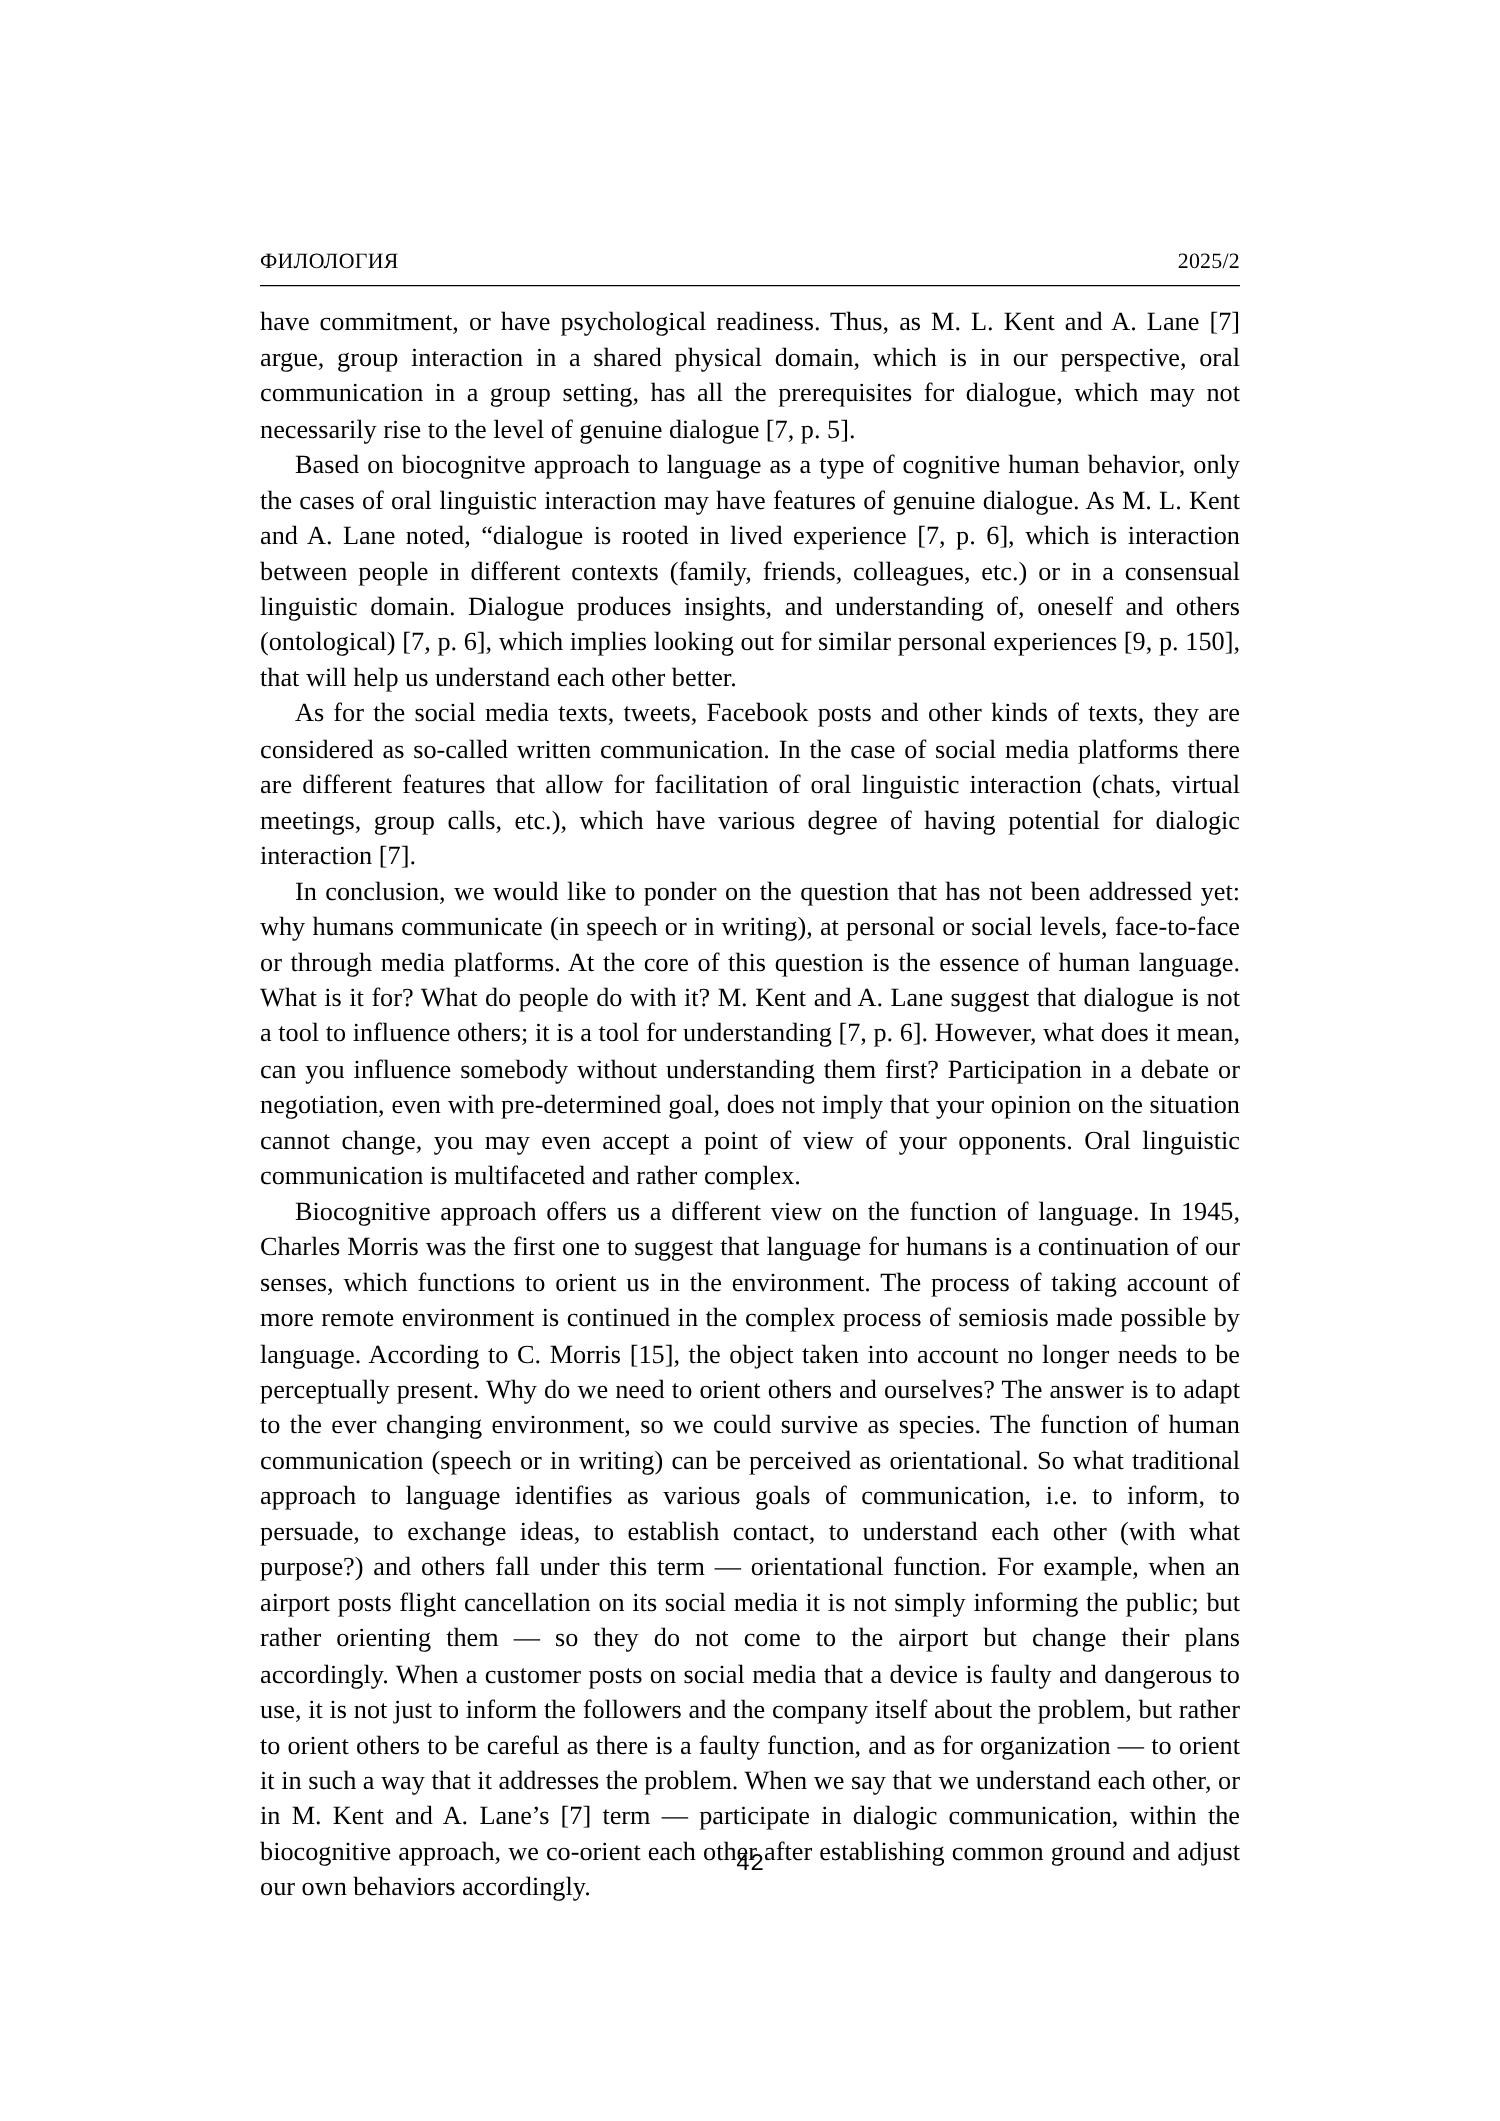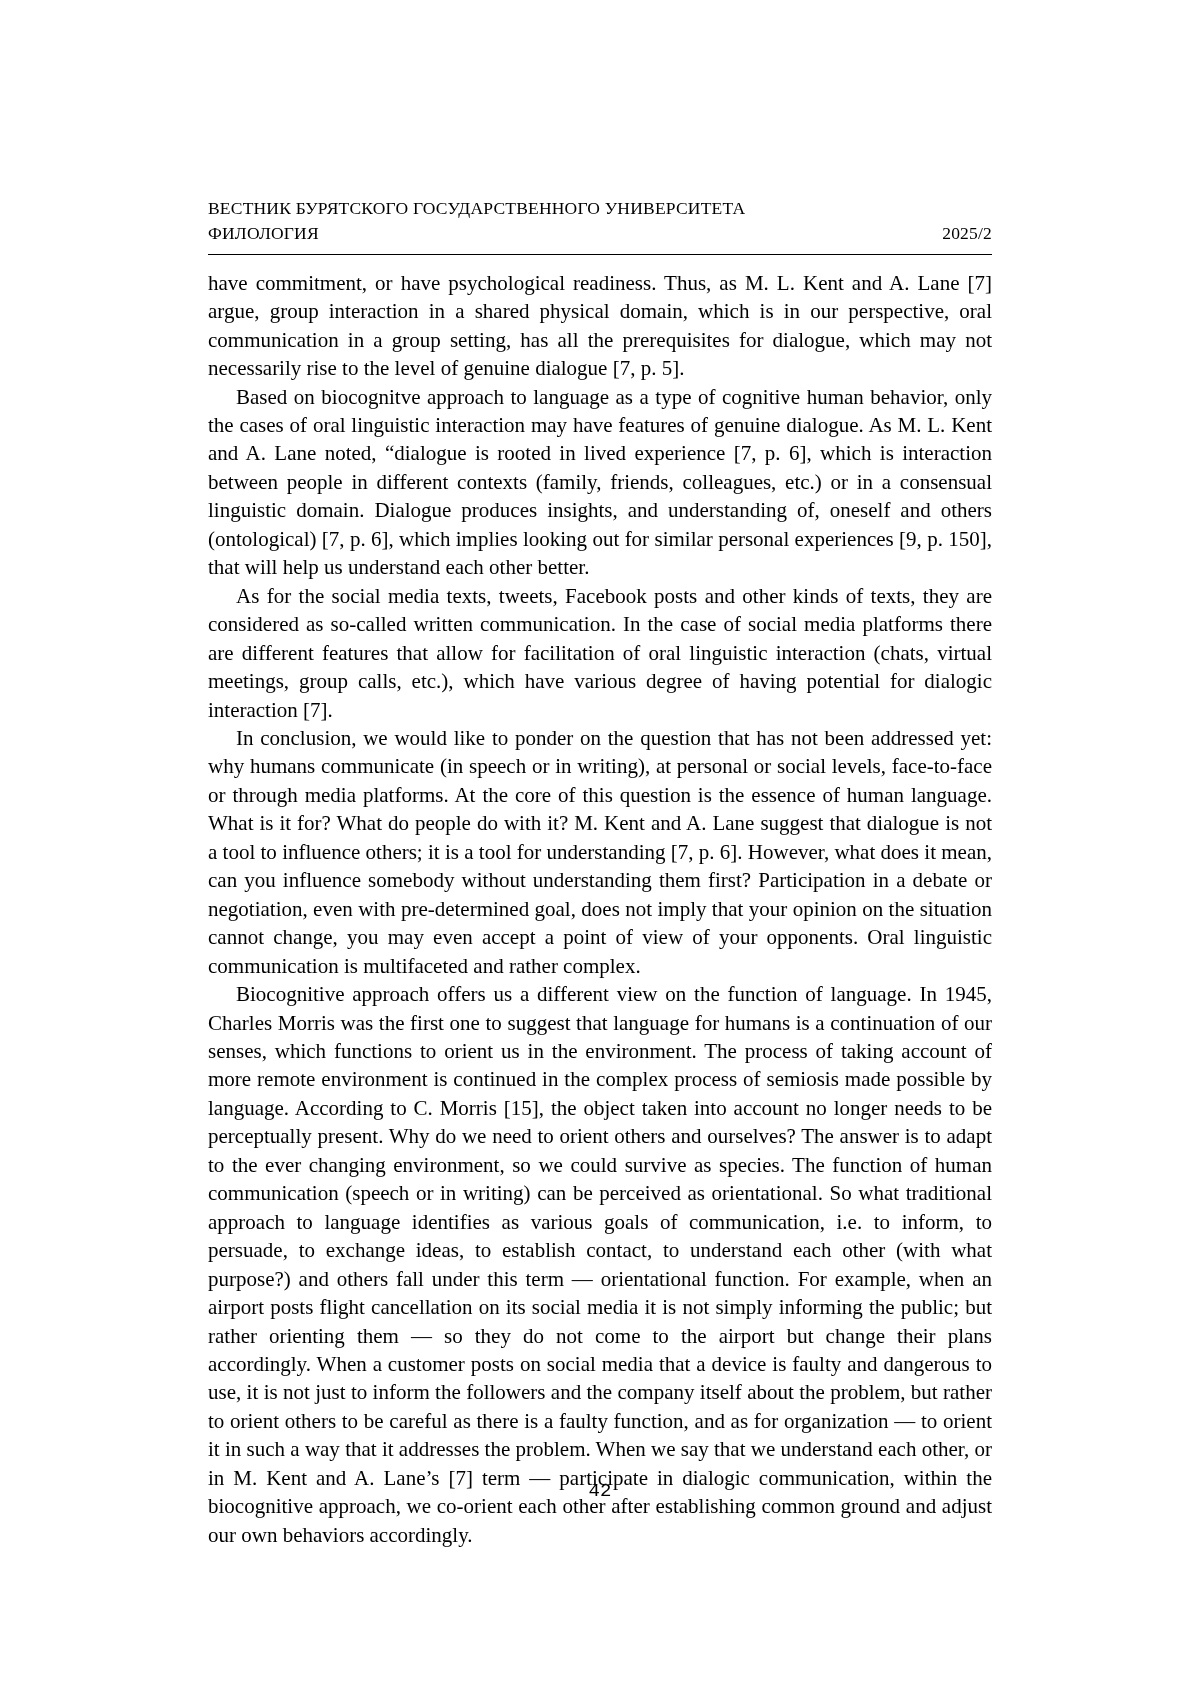--- a/index.html
+++ b/index.html
@@ -64,21 +64,20 @@
   }
 </style>
 </head>
 <body>
 
 <div class="page">
 
   <div class="content">
 
     <div class="header">
-      <span class="header-line1">ВЕСТНИК БУРЯТСКОГО ГОСУДАРСТВЕННОГО УНИВЕРСИТЕТА</span>
       <span class="header-line2">
         <span>ФИЛОЛОГИЯ</span>
         <span>2025/2</span>
       </span>
     </div>
 
     <hr class="header-rule">
 
     <div class="body-text">
       <p class="noindent">have commitment, or have psychological readiness. Thus, as M. L. Kent and A. Lane [7] argue, group interaction in a shared physical domain, which is in our perspective, oral communication in a group setting, has all the prerequisites for dialogue, which may not necessarily rise to the level of genuine dialogue [7, p. 5].</p>

